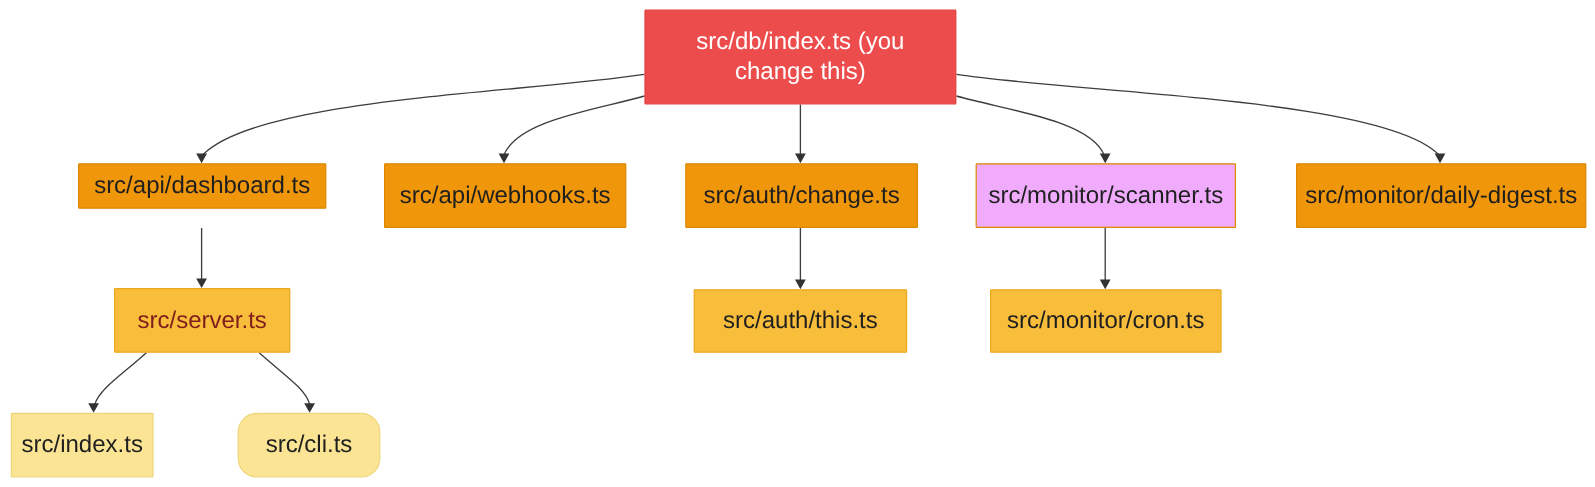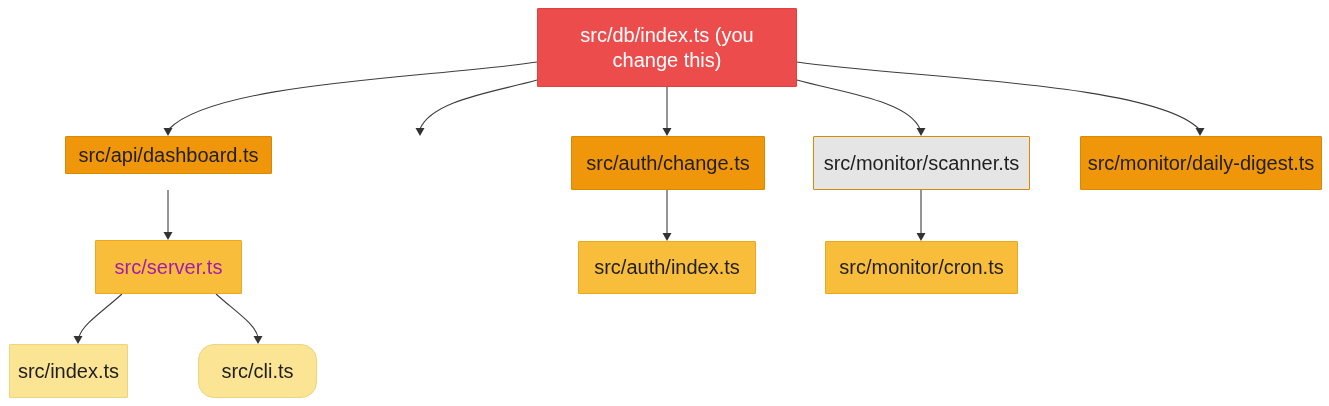--- a/index.html
+++ b/index.html
@@ -87,34 +87,37 @@
     <polygon class="arrowhead" points="73.5,336 82.5,336 78,344" style="fill: rgb(51, 51, 51);"></polygon>
     <polygon class="arrowhead" points="253.5,336 262.5,336 258,344" style="fill: rgb(51, 51, 51);"></polygon>
   </svg>
 
   <div class="node" id="n-db" style="background: rgb(237, 76, 76); border-color: rgb(226, 63, 63); color: rgb(255, 255, 255);">
     <span class="lbl">src/db/index.ts (you change this)</span>
   </div>
   <div class="node" id="n-dashboard" style="background: rgb(240, 150, 10); border-color: rgb(218, 136, 0); color: rgb(31, 31, 31);">
     <span class="lbl">src/api/dashboard.ts</span>
   </div>
+  <div class="node" id="n-webhooks" style="background: rgb(240, 150, 10); border-color: rgb(218, 136, 0); color: rgb(31, 31, 31);">
+    <span class="lbl">src/api/webhooks.ts</span>
+  </div>
   <div class="node" id="n-session" style="background: rgb(240, 150, 10); border-color: rgb(218, 136, 0); color: rgb(31, 31, 31);">
     <span class="lbl">src/auth/change.ts</span>
   </div>
-  <div class="node" id="n-scanner" style="background: #e5e5e5; border-color: rgb(218, 136, 0); color: rgb(31, 31, 31); justify-content: center;">
+  <div class="node" id="n-scanner" style="background: #f0abfc; border-color: rgb(218, 136, 0); color: rgb(31, 31, 31); justify-content: center;">
     <span class="lbl">src/monitor/scanner.ts</span>
   </div>
   <div class="node" id="n-daily" style="background: rgb(240, 150, 10); border-color: rgb(218, 136, 0); color: rgb(31, 31, 31);">
     <span class="lbl">src/monitor/daily-digest.ts</span>
   </div>
-  <div class="node" id="n-server" style="background: rgb(249, 189, 60); border-color: rgb(235, 168, 28); color: #a21caf;">
+  <div class="node" id="n-server" style="background: rgb(249, 189, 60); border-color: rgb(235, 168, 28); color: #7f1d1d;">
     <span class="lbl">src/server.ts</span>
   </div>
   <div class="node" id="n-authindex" style="background: rgb(249, 189, 60); border-color: rgb(235, 168, 28); color: rgb(31, 31, 31);">
-    <span class="lbl">src/auth/index.ts</span>
+    <span class="lbl">src/auth/this.ts</span>
   </div>
   <div class="node" id="n-cron" style="background: rgb(249, 189, 60); border-color: rgb(235, 168, 28); color: rgb(31, 31, 31);">
     <span class="lbl">src/monitor/cron.ts</span>
   </div>
   <div class="node" id="n-index" style="background: rgb(251, 229, 148); border-color: rgb(236, 214, 124); color: rgb(31, 31, 31);">
     <span class="lbl">src/index.ts</span>
   </div>
   <div class="node" id="n-cli" style="background: rgb(251, 229, 148); border-color: rgb(236, 214, 124); color: rgb(31, 31, 31); border-radius: 16px;">
     <span class="lbl">src/cli.ts</span>
   </div>

